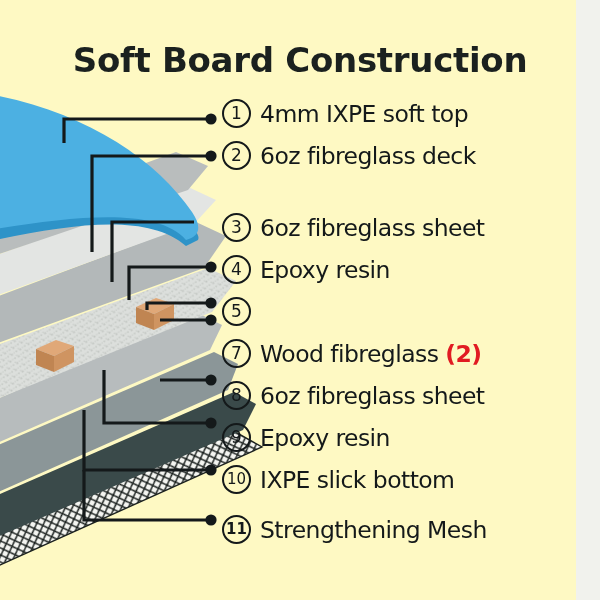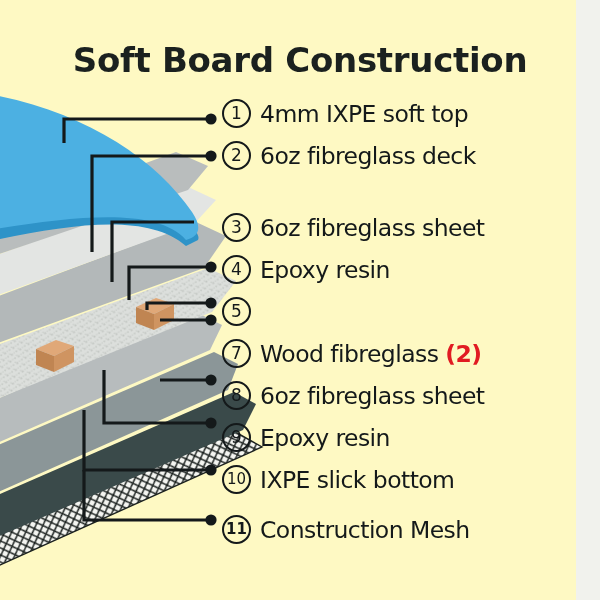--- a/index.html
+++ b/index.html
@@ -264,19 +264,19 @@
     <div class="legend-row" style="top:366px;">
       <div class="badge wide">10</div>
       <div class="legend-text">
         <span>IXPE slick bottom</span>
       </div>
     </div>
 
     <div class="legend-row" style="top:416px;">
       <div class="badge wide bold">11</div>
       <div class="legend-text">
-        <span>Construction Mesh</span>
+        <span>Strengthening Mesh</span>
       </div>
     </div>
 
   </div>
 
 </div>
 
 </body></html>

